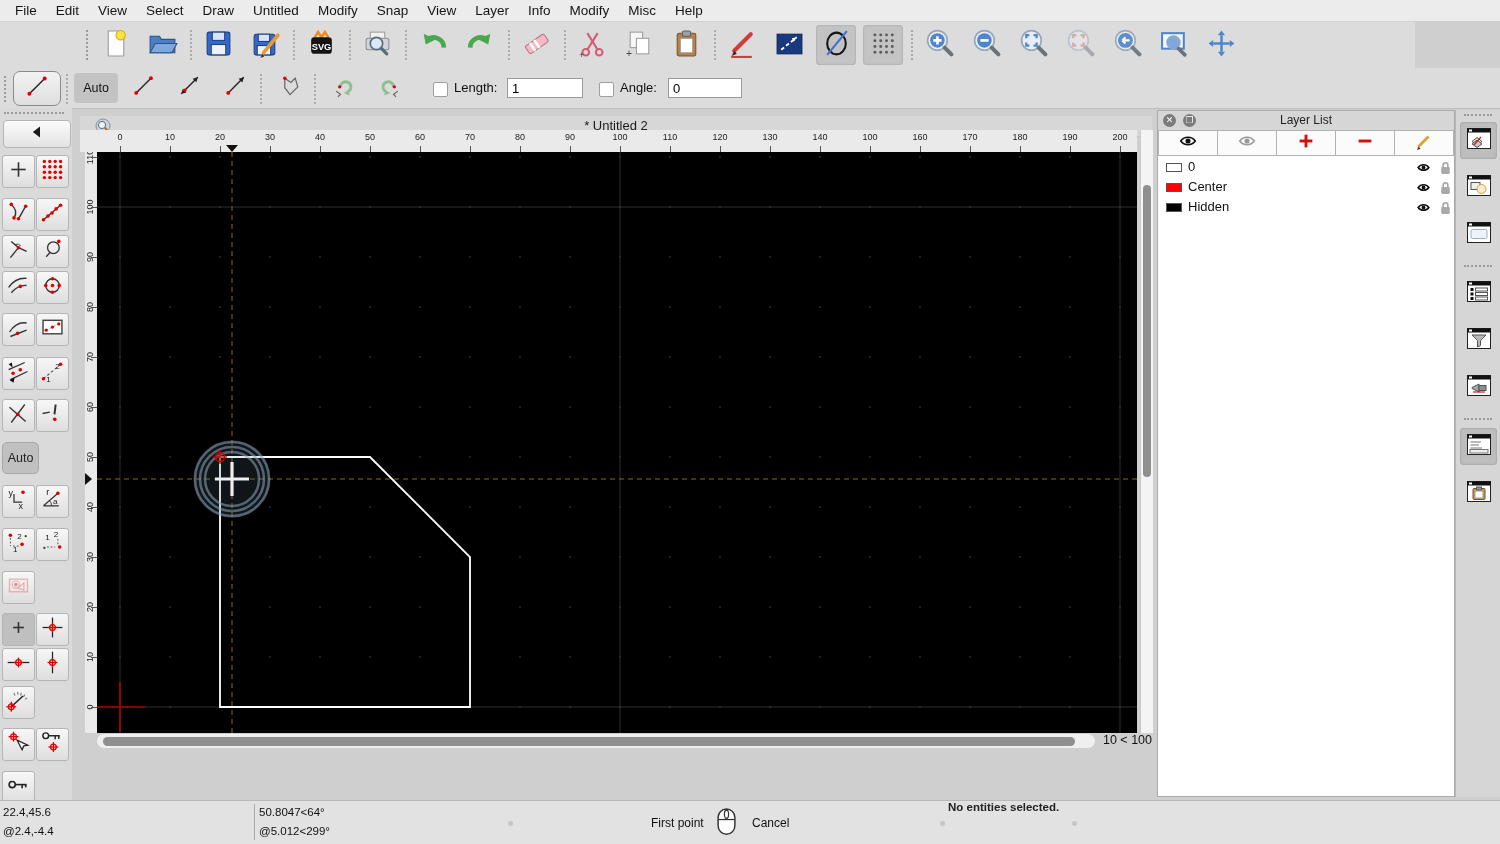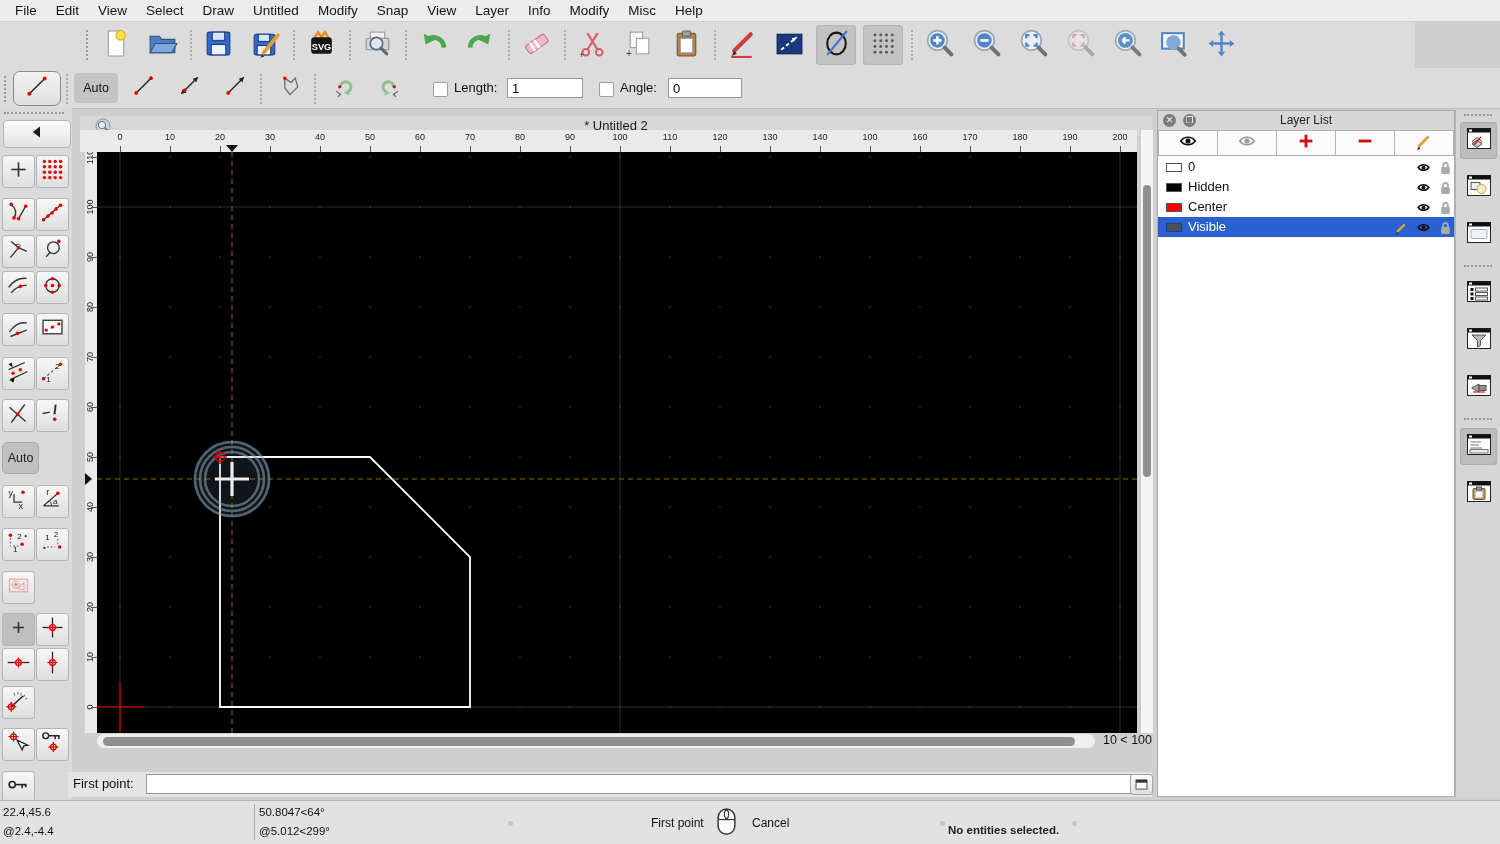--- a/index.html
+++ b/index.html
@@ -93,21 +93,21 @@
   #statusbar{position:absolute;left:0;top:800px;width:1500px;height:44px;background:#e2e2e2;border-top:1px solid #b8b8b8;box-sizing:border-box;}
   #statusbar .s1{position:absolute;left:3px;top:5px;font-size:11.5px;}
   #statusbar .s2{position:absolute;left:3px;top:24px;font-size:11.5px;}
   #statusdiv{position:absolute;left:254px;top:3px;height:36px;border-left:1px solid #aaa;}
   #statusbar .s3{position:absolute;left:259px;top:5px;font-size:11.5px;}
   #statusbar .s4{position:absolute;left:259px;top:24px;font-size:11.5px;}
   .sdot{position:absolute;width:5px;height:5px;border-radius:50%;background:#c6c6c6;}
   #leftaction{position:absolute;left:651px;top:15px;font-size:12px;}
   #mouseicon{position:absolute;left:716px;top:7px;width:21px;height:28px;}
   #rightaction{position:absolute;left:752px;top:15px;font-size:12px;}
-  #selectionstate{position:absolute;left:948px;top:23px;font-size:11.5px;font-weight:bold;color:#222;}
+  #selectionstate{position:absolute;left:948px;top:0;font-size:11.5px;font-weight:bold;color:#222;}
 </style>
 </head>
 <body>
 
 <div id="app">
 
   <div id="menubar">
       <span class="mitem">File</span>
       <span class="mitem">Edit</span>
       <span class="mitem">View</span>
@@ -1020,30 +1020,20 @@
       </svg></div>
 
   <div id="vscroll">
       <div id="vthumb"></div>
     </div>
   <div id="hscroll">
       <div id="hthumb"></div>
     </div>
   <div id="scrollinfo">10 &lt; 100</div>
 
-  <div id="promptrow">
-    <span id="promptlabel">First point:</span>
-    <input id="cmdinput" value="" style="">
-    <div id="cmdwinbtn">
-      <svg viewBox="0 0 14 12" width="13" height="11">
-          <rect x="1" y="1" width="12" height="10" fill="#fff" stroke="#444"></rect>
-          <rect x="1" y="1" width="12" height="3" fill="#333"></rect>
-        </svg>
-    </div>
-  </div>
 
   <div id="rightpanel">
     <div id="paneltitle">
       <span class="titlebtn" style="left:5px">✕</span>
       <span class="titlebtn" style="left:25px">❐</span>
       <div class="ttext">Layer List</div>
     </div>
     <div id="layertoolbar">
         <div class="ltcell">
           <span><svg viewBox="0 0 22 22" width="20" height="20">
@@ -1082,50 +1072,34 @@
           <span class="licon" style="left:258px"><svg viewBox="0 0 14 14">
               <path d="M2 7 C4.5 3.5 9.5 3.5 12 7 C9.5 10.5 4.5 10.5 2 7Z" fill="none" stroke="#111" stroke-width="1.5"></path>
               <circle cx="7" cy="7" r="1.8" fill="#111"></circle>
             </svg></span>
           <span class="licon" style="left:280px"><svg viewBox="0 0 14 14">
               <rect x="3" y="6.5" width="8" height="6.5" rx="1" fill="#a9a9a9"></rect>
               <path d="M4.8 6.5 v-1.7 a2.2 2.2 0 0 1 4.4 0 v1.7" fill="none" stroke="#a9a9a9" stroke-width="1.6"></path>
             </svg></span>
         </div>
         <div class="lrow">
-          <span class="lswatch" style="background:#000000;border-color:#555"></span>
-          <span class="lname">Hidden</span>
-          <span class="licon" style="left:258px"><svg viewBox="0 0 14 14">
-              <path d="M2 7 C4.5 3.5 9.5 3.5 12 7 C9.5 10.5 4.5 10.5 2 7Z" fill="none" stroke="#111" stroke-width="1.5"></path>
-              <circle cx="7" cy="7" r="1.8" fill="#111"></circle>
-            </svg></span>
-          <span class="licon" style="left:280px"><svg viewBox="0 0 14 14">
-              <rect x="3" y="6.5" width="8" height="6.5" rx="1" fill="#a9a9a9"></rect>
-              <path d="M4.8 6.5 v-1.7 a2.2 2.2 0 0 1 4.4 0 v1.7" fill="none" stroke="#a9a9a9" stroke-width="1.6"></path>
-            </svg></span>
-        </div>
-        <div class="lrow">
           <span class="lswatch" style="background:#ff0000;border-color:#555"></span>
           <span class="lname">Center</span>
           <span class="licon" style="left:258px"><svg viewBox="0 0 14 14">
               <path d="M2 7 C4.5 3.5 9.5 3.5 12 7 C9.5 10.5 4.5 10.5 2 7Z" fill="none" stroke="#111" stroke-width="1.5"></path>
               <circle cx="7" cy="7" r="1.8" fill="#111"></circle>
             </svg></span>
           <span class="licon" style="left:280px"><svg viewBox="0 0 14 14">
               <rect x="3" y="6.5" width="8" height="6.5" rx="1" fill="#a9a9a9"></rect>
               <path d="M4.8 6.5 v-1.7 a2.2 2.2 0 0 1 4.4 0 v1.7" fill="none" stroke="#a9a9a9" stroke-width="1.6"></path>
             </svg></span>
         </div>
-        <div class="lrow selected">
-          <span class="lswatch" style="background:#46525c;border-color:#1c3f8f"></span>
-          <span class="lname">Visible</span>
-          <span class="licon" style="left:236px"><svg viewBox="0 0 14 14">
-              <line x1="3" y1="11" x2="10" y2="4" stroke="#d9a43b" stroke-width="2.4"></line>
-              <path d="M3 11 l-1.2 2.8 2.8-1z" fill="#333"></path>
-            </svg></span>
+        <div class="lrow">
+          <span class="lswatch" style="background:#000000;border-color:#555"></span>
+          <span class="lname">Hidden</span>
           <span class="licon" style="left:258px"><svg viewBox="0 0 14 14">
               <path d="M2 7 C4.5 3.5 9.5 3.5 12 7 C9.5 10.5 4.5 10.5 2 7Z" fill="none" stroke="#111" stroke-width="1.5"></path>
               <circle cx="7" cy="7" r="1.8" fill="#111"></circle>
             </svg></span>
           <span class="licon" style="left:280px"><svg viewBox="0 0 14 14">
               <rect x="3" y="6.5" width="8" height="6.5" rx="1" fill="#a9a9a9"></rect>
               <path d="M4.8 6.5 v-1.7 a2.2 2.2 0 0 1 4.4 0 v1.7" fill="none" stroke="#a9a9a9" stroke-width="1.6"></path>
             </svg></span>
         </div>
       </div>

